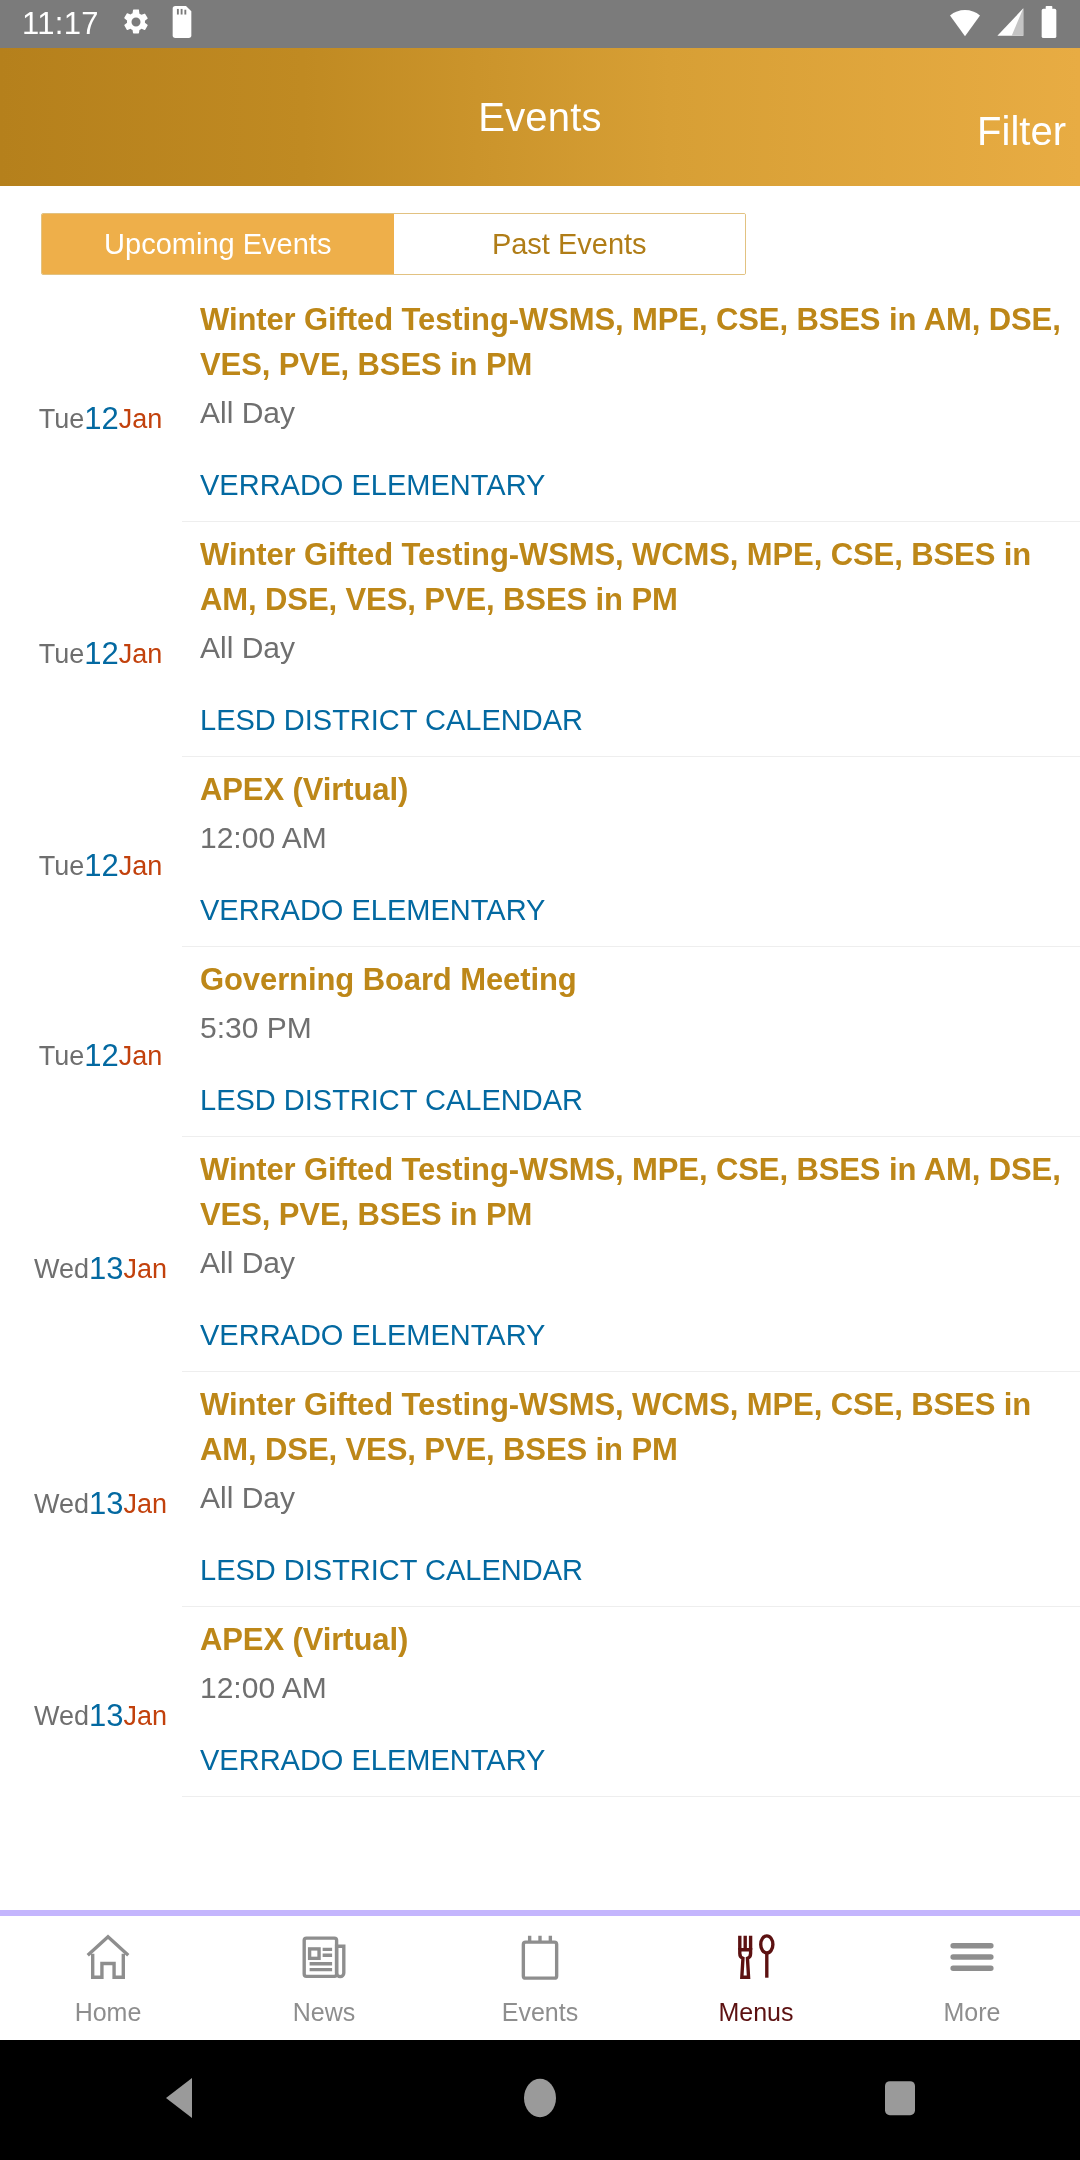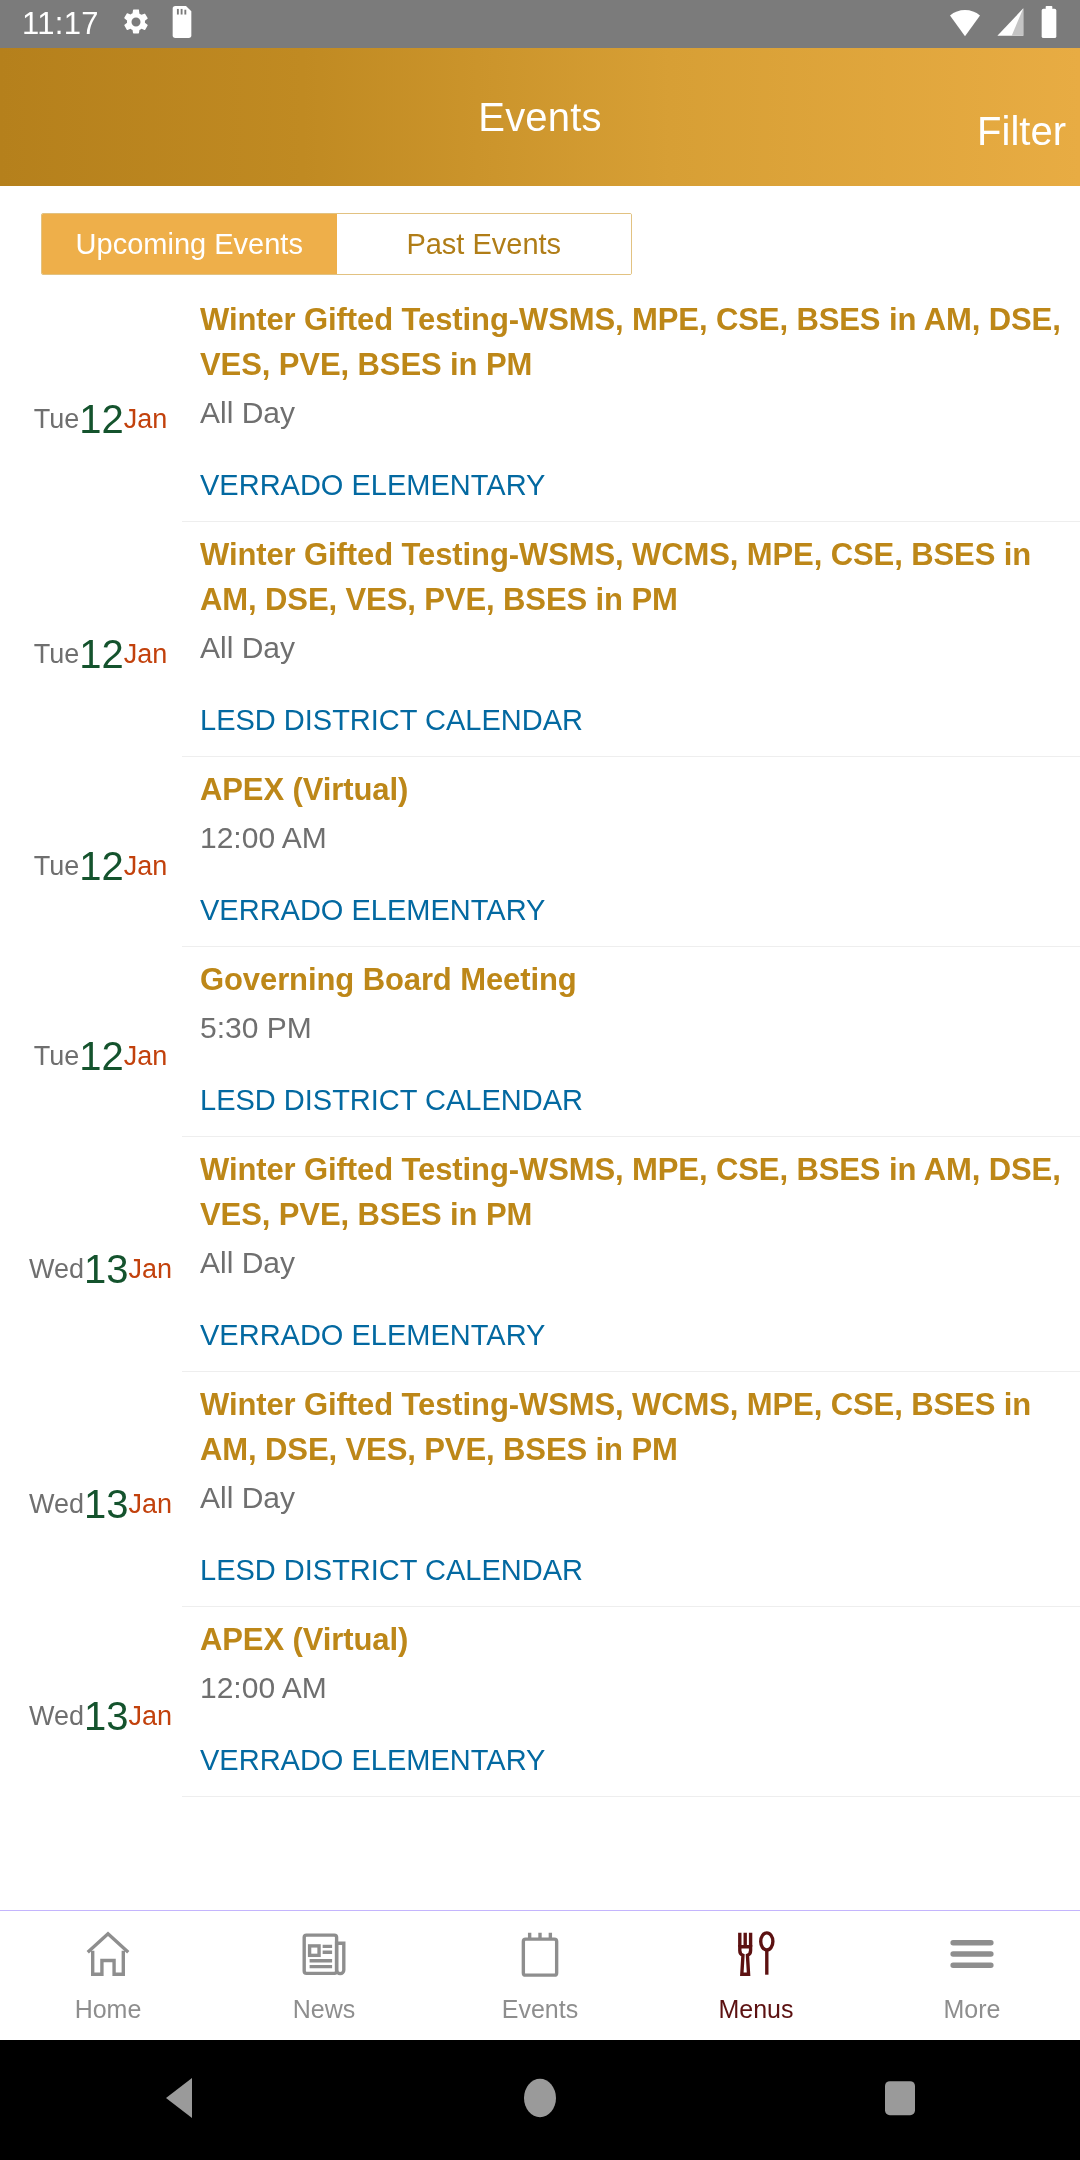--- a/index.html
+++ b/index.html
@@ -33,60 +33,60 @@
     color:#ffffff; font-size:40px; font-weight:400; letter-spacing:.2px;
   }
   .appbar-action {
     position:absolute; right:14px; color:#ffffff; font-size:40px; font-weight:400;margin-top:29px;
   }
 
   
   .tabwrap { flex:0 0 auto; padding:27px 41px 0 41px; background:#fff; }
   .tabs {
     display:flex; height:62px; border:1px solid #e2c281; border-radius:2px; overflow:hidden;
-    width:591px;
+    width:705px;
   }
   .tab {
     flex:1; display:flex; align-items:center; justify-content:center;
     font-size:29px; color:#b07d17; background:#ffffff;
   }
   .tab.active { background:#eeaf4a; color:#ffffff; }
 
   
   .list {
     flex:1 1 auto; overflow:hidden; background:#ffffff; position:relative;
     padding-top:22px;
   }
   .evt { display:flex; padding:0 0 0 41px; position:relative; }
   .evt-date {
     width:119px; flex:0 0 119px; text-align:center;
     display:flex; flex-direction:row; justify-content:center; align-items:center;
     padding-top:8px;
   }
   .evt-dow { font-size:27px; color:#6f6f6f; line-height:38px; }
-  .evt-day { font-size:40px; color:#14532d; line-height:54px; }
+  .evt-day { font-size:31px; color:#0369a1; line-height:54px; }
   .evt-mon { font-size:27px; color:#c2410c; line-height:40px; }
 
   .evt-body { flex:1; padding-left:22px; position:relative; padding-bottom:10px; }
   .evt-bar { position:absolute; left:0; top:14px; width:7px; border-radius:1px; }
   .evt-inner { padding-left:18px; }
   .evt-title {
     font-size:31px; font-weight:bold; color:#bd8718; line-height:45px;
     letter-spacing:-.1px;
   }
   .evt-time { font-size:30px; color:#6f6f6f; line-height:48px; padding-top:2px; }
   .evt-loc {
     font-size:29px; color:#0369a1; line-height:44px; padding-top:26px; padding-bottom:4px;
   }
   .evt-sep { height:1px; background:#eeeeee; margin:10px 0 0 0; }
 
   
   .bottomnav {
     flex:0 0 auto; height:130px; background:#ffffff;
-    border-top:1px solid #c4b5fd;
+    border-top:6px solid #c4b5fd;
     display:flex; align-items:center;
   }
   .nav-item {
     flex:1; display:flex; flex-direction:column; align-items:center; justify-content:center;
     gap:10px;
   }
   .nav-label { font-size:25px; color:#8e8e8e; }
   .nav-item.active .nav-label { color:#5c1111; }
 
   

